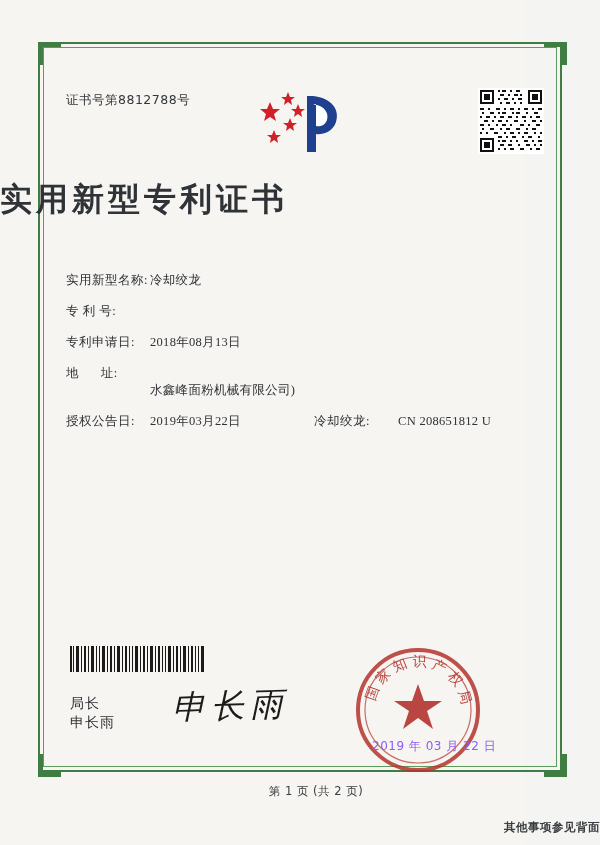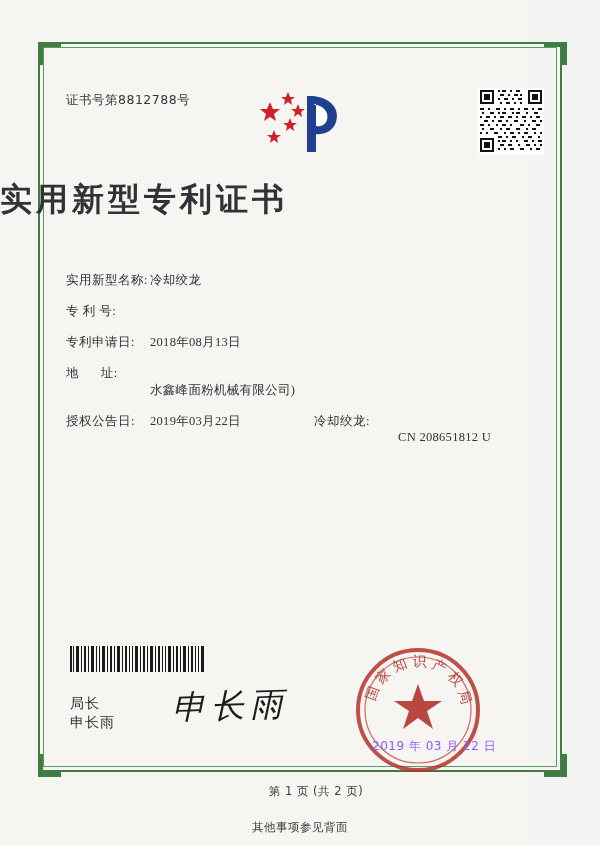--- a/index.html
+++ b/index.html
@@ -132,21 +132,21 @@
   .row .lbl2 {
     position: absolute;
     left: 248px;
     top: 0;
     white-space: pre;
     letter-spacing: 0.5px;
   }
   .row .val3 {
     position: absolute;
     left: 332px;
-    top: 16px;
+    top: 0;
     letter-spacing: 0.3px;
   }
   .row.tall { min-height: 48px; }
 
   
   .paras {
     position: absolute;
     left: 66px;
     top: 508px;
     width: 470px;
@@ -216,24 +216,25 @@
     font-size: 11.5px;
     color: #3a3d40;
     letter-spacing: 0.5px;
     padding-left: 16px;
   }
   .footnote {
     position: absolute;
     left: 0;
     top: 820px;
     width: 600px;
-    text-align: center;
+    text-align: right;
     font-size: 11.5px;
     color: #3a3d40;
     letter-spacing: 0.5px;
+    font-weight: bold;
   }
 </style>
 </head>
 <body>
 
 <div class="page">
 
   <div class="border-outer"></div>
   <div class="border-inner"></div>
   <div class="corner tl"></div>

